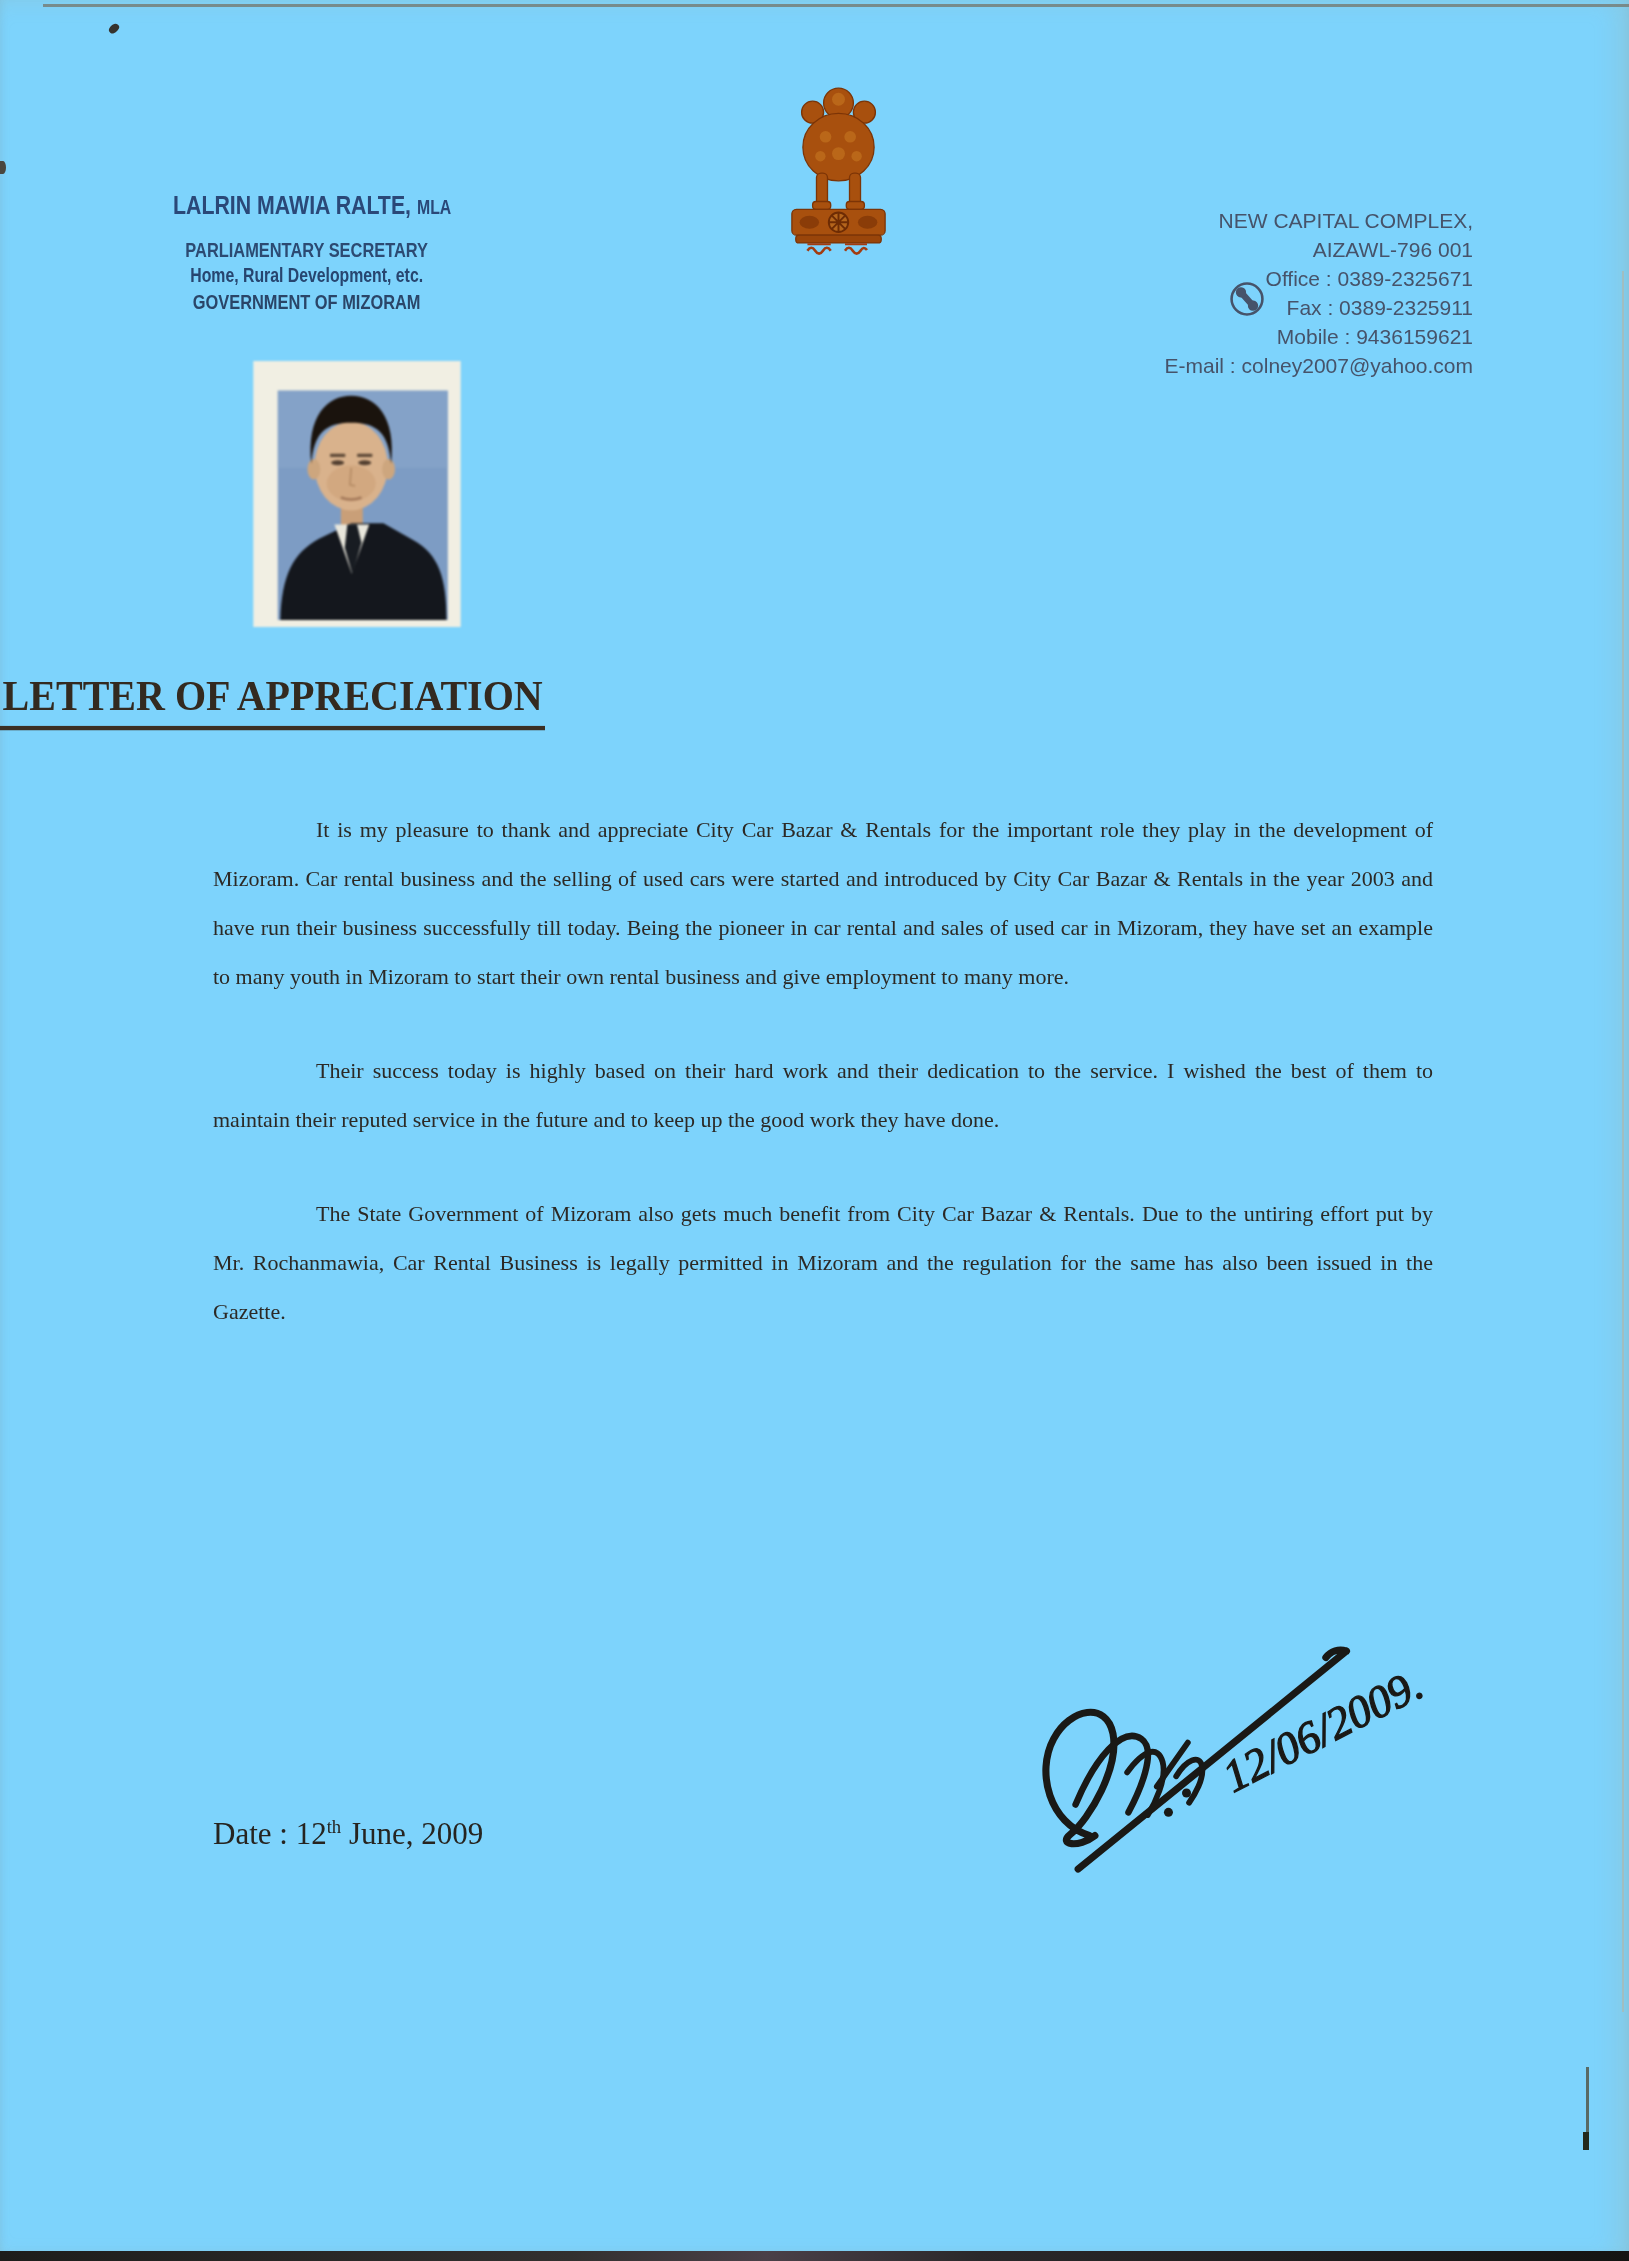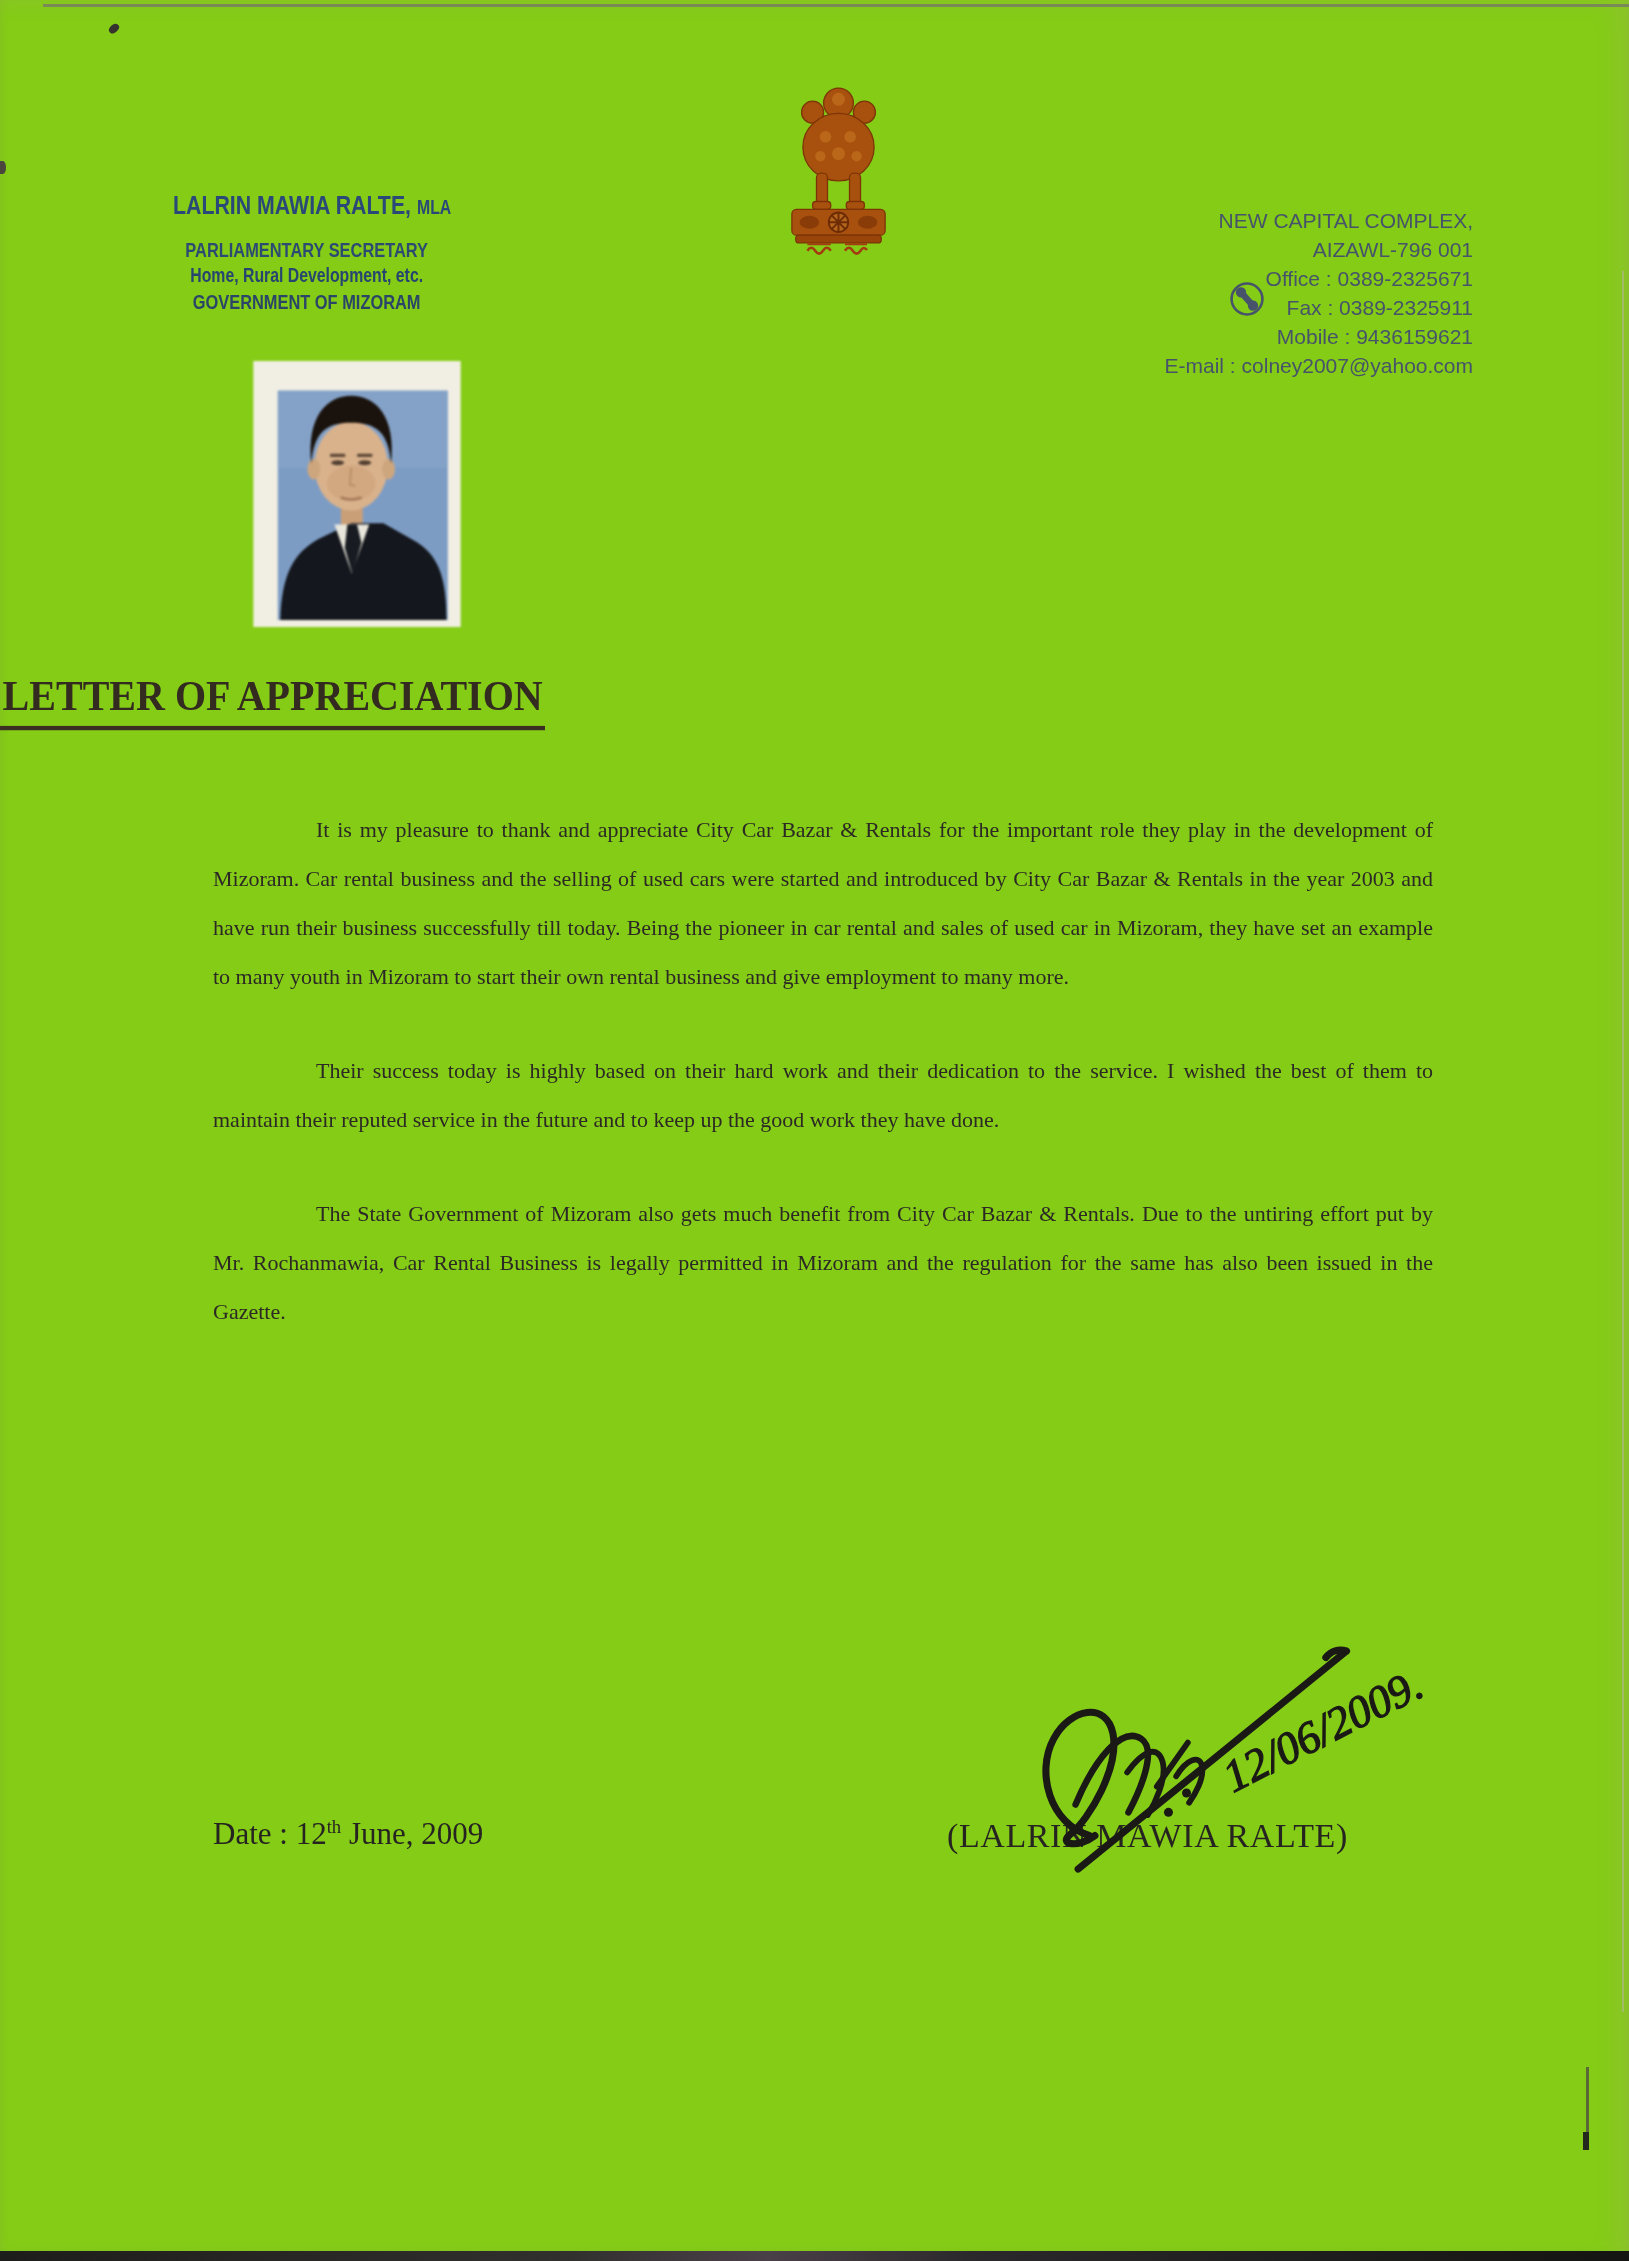--- a/index.html
+++ b/index.html
@@ -1,19 +1,19 @@
 <!DOCTYPE html>
 <html style="font-size:10.3px"><head>
 <meta charset="utf-8">
 <style>
   html,body{margin:0;padding:0;background:#777;}
   .page{
     position:relative;
     width:1630px;height:2261px;
-    background:#84cc16;
+    background:#7dd3fc;
     overflow:hidden;
     font-family:"Liberation Serif",serif;
     box-shadow: inset -13px 0 23px rgba(175,165,135,.20), inset 0 -6.4px 9px rgba(120,110,90,.14);
   }
   
   .top-line{position:absolute;left:43px;top:3.9px;right:0;height:3.2px;background:#74746a;opacity:.75;}
   .speck-a{position:absolute;left:110px;top:23px;width:7.7px;height:11px;background:#36332e;border-radius:60% 40% 55% 45%;transform:rotate(38deg);}
   .speck-b{position:absolute;left:0px;top:161px;width:5.8px;height:13px;background:#4a463e;border-radius:0 60% 60% 0;}
   .right-streak{position:absolute;left:1622px;top:271px;width:1.9px;height:1741px;background:#b9b39e;opacity:.55;}
   .right-tick{position:absolute;left:1586px;top:2067px;width:2.6px;height:68px;background:#50503e;opacity:.8;}
@@ -177,21 +177,20 @@
 
   <div class="body-text">
     <p>It is my pleasure to thank and appreciate City Car Bazar &amp; Rentals for the important role they play in the development of Mizoram. Car rental business and the selling of used cars were started and introduced by City Car Bazar &amp; Rentals in the year 2003 and have run their business successfully till today. Being the pioneer in car rental and sales of used car in Mizoram, they have set an example to many youth in Mizoram to start their own rental business and give employment to many more.</p>
     <p>Their success today is highly based on their hard work and their dedication to the service. I wished the best of them to maintain their reputed service in the future and to keep up the good work they have done.</p>
     <p>The State Government of Mizoram also gets much benefit from City Car Bazar &amp; Rentals. Due to the untiring effort put by Mr. Rochanmawia, Car Rental Business is legally permitted in Mizoram and the regulation for the same has also been issued in the Gazette.</p>
   </div>
 
   <div class="date-line">
     <span>Date : 12</span><sup>th</sup><span> June, 2009</span>
   </div>
-  <div class="name-line">(LALRIN MAWIA RALTE)</div>
 
   <svg class="sig" viewBox="0 0 910 440">
     <g stroke="#1a1916" fill="none" stroke-linecap="round">
       <path d="M 150 348 C 88 330 66 250 94 198 C 120 150 176 140 186 190 C 196 242 150 322 120 346 C 100 362 132 368 158 348" stroke-width="11"></path>
       <path d="M 128 300 C 158 228 200 178 230 198 C 256 216 226 282 210 312" stroke-width="10"></path>
       <path d="M 208 250 C 234 214 256 208 263 234 C 270 260 250 300 240 316" stroke-width="9"></path>
       <path d="M 254 272 L 302 204" stroke-width="9"></path>
       <path d="M 284 256 C 300 230 320 222 324 240 C 328 260 312 286 304 297" stroke-width="9"></path>
 
       <path d="M 132 400 L 548 62 M 548 62 C 536 58 524 62 516 72" stroke-width="11"></path>

